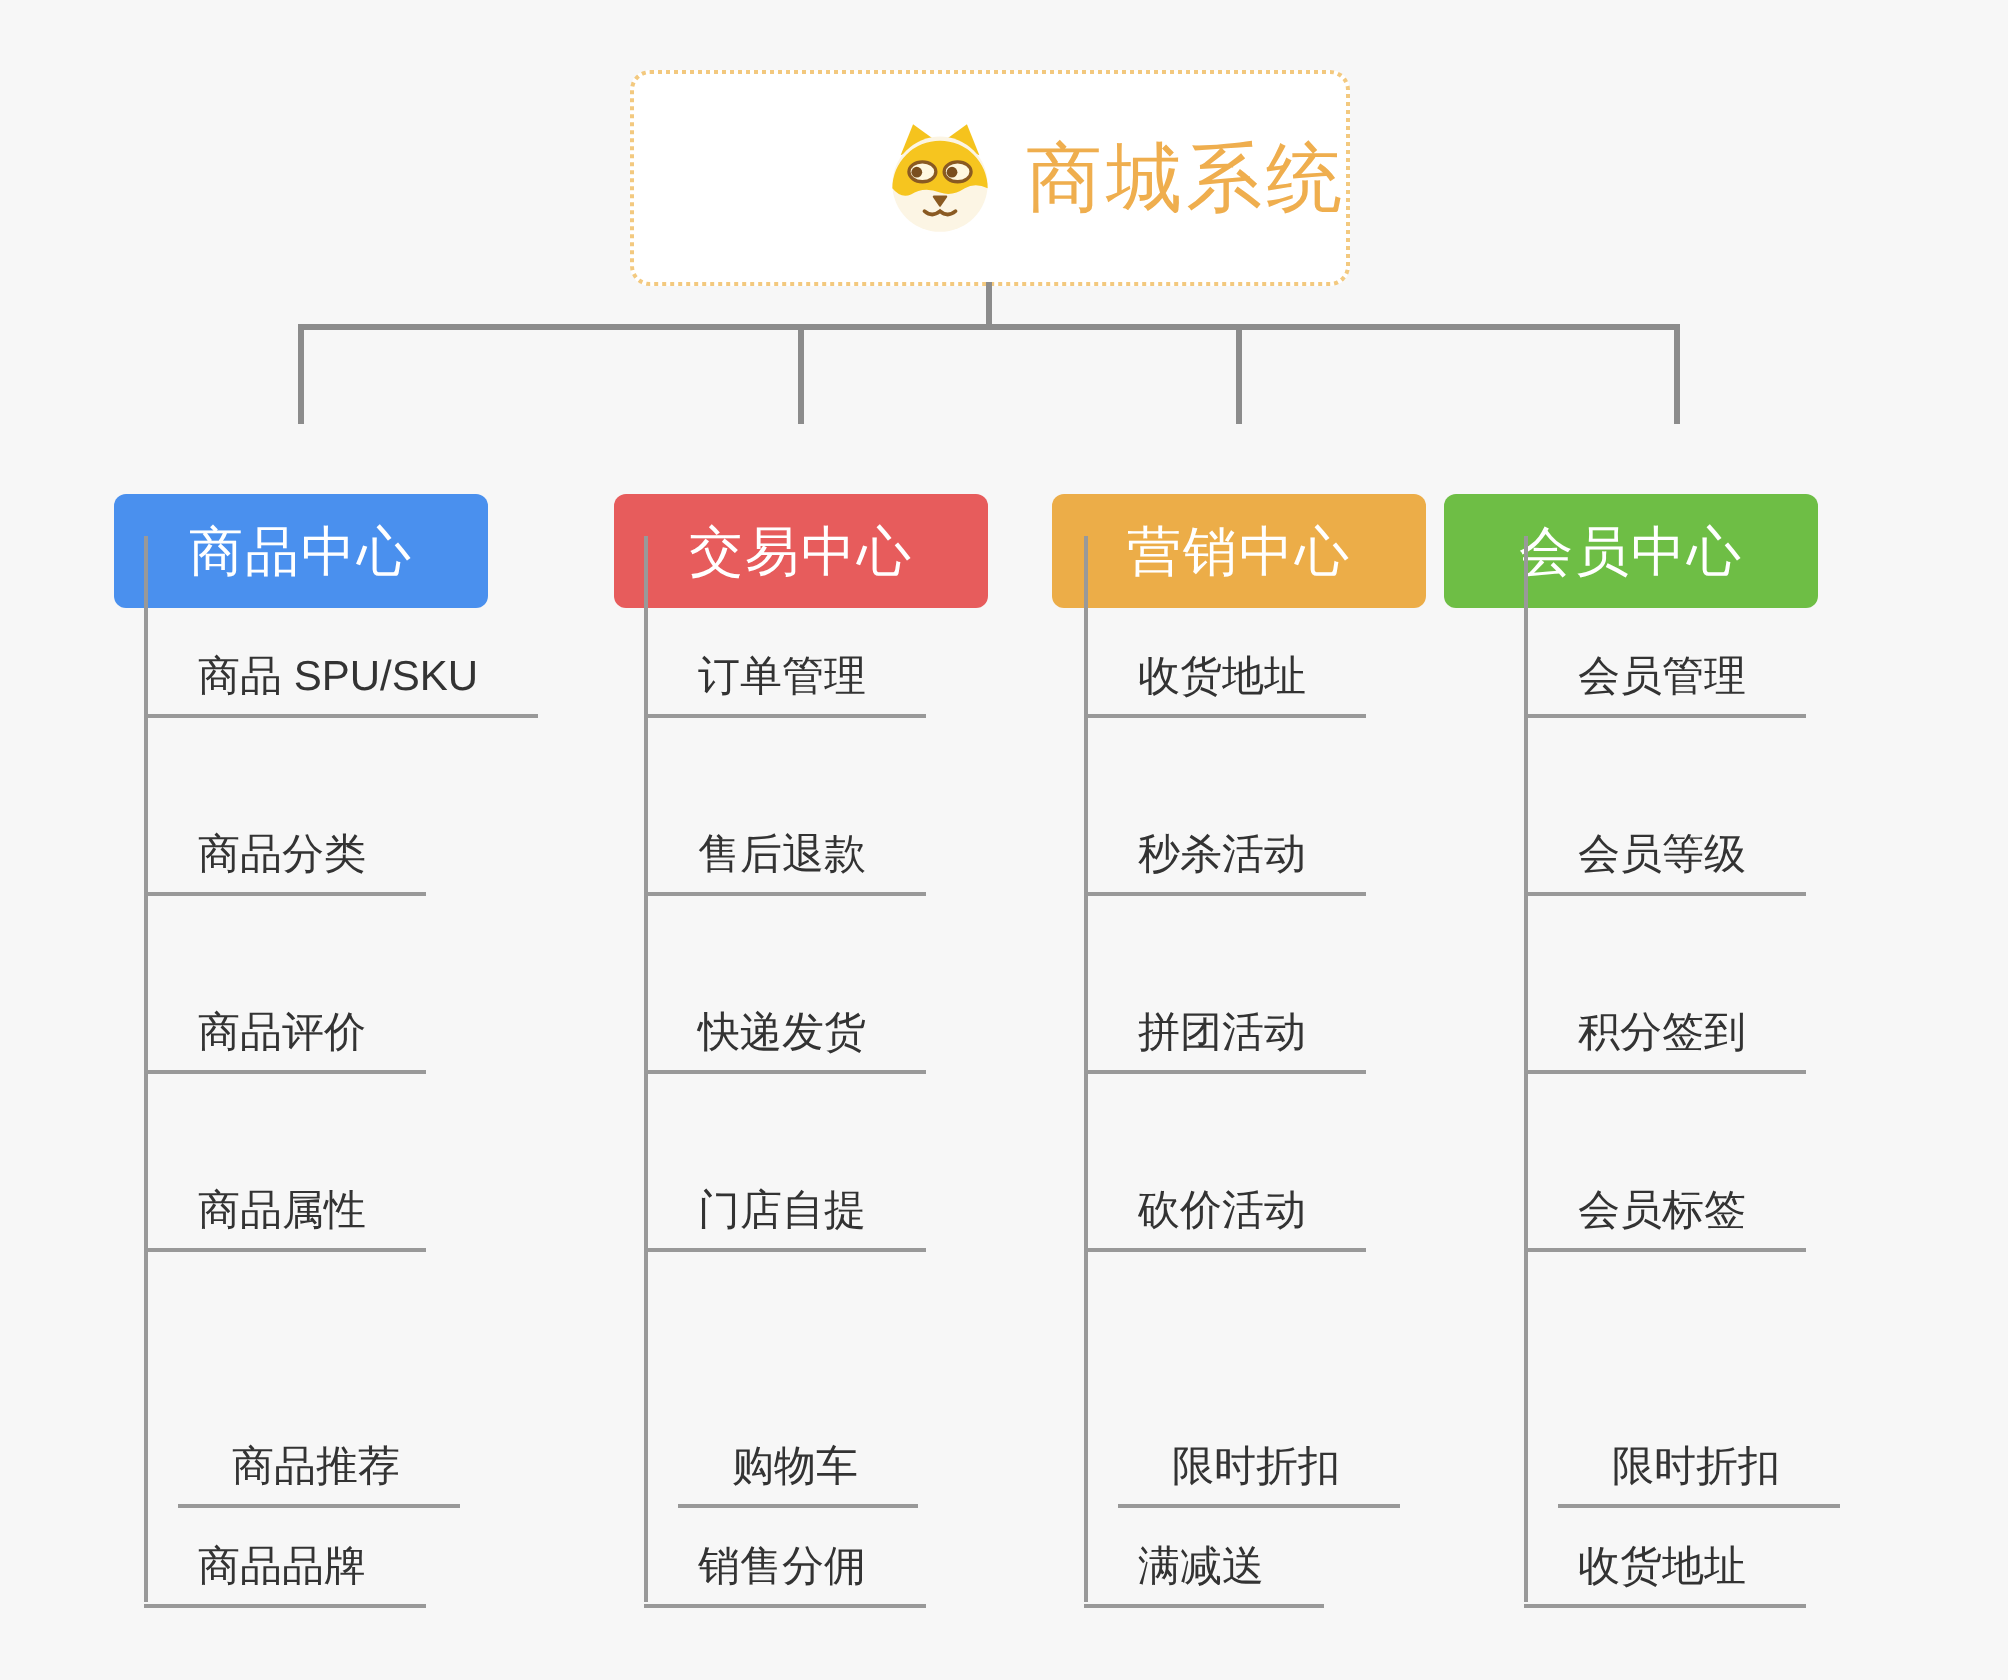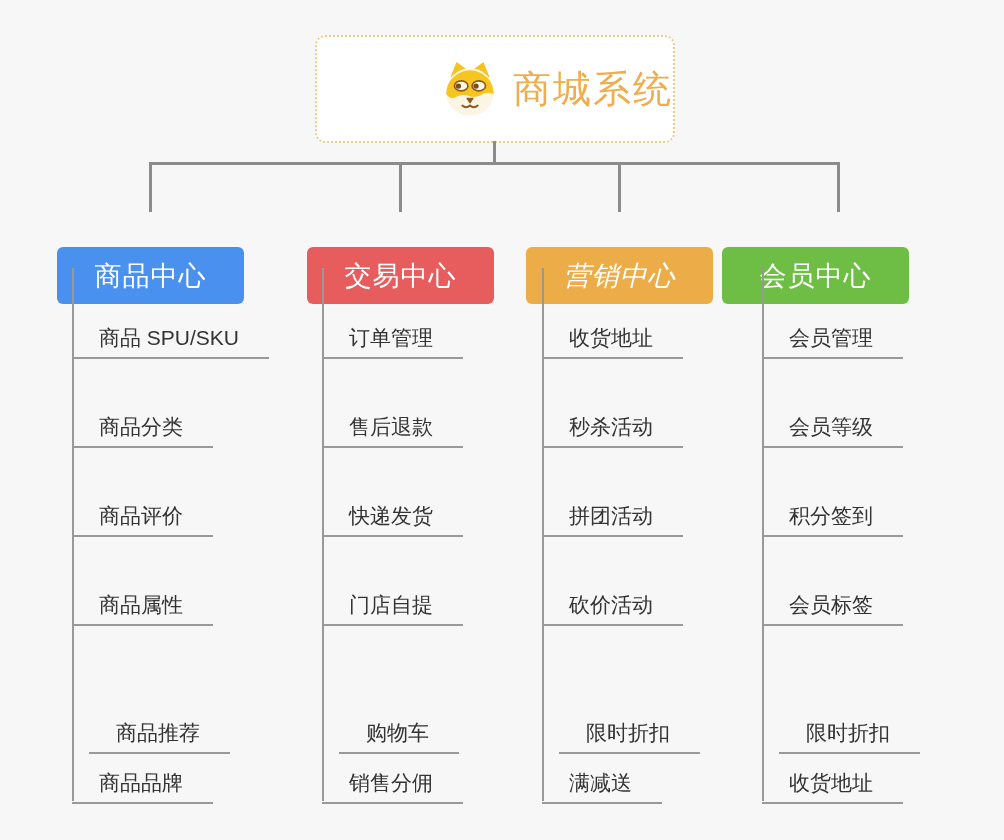--- a/index.html
+++ b/index.html
@@ -103,21 +103,21 @@
   <div class="line drop drop-1"></div>
   <div class="line drop drop-2"></div>
   <div class="line drop drop-3"></div>
 
   <div class="branch branch-0" style="background: rgb(74, 144, 238);">
     <span class="branch-label">商品中心</span>
   </div>
   <div class="branch branch-1" style="background: rgb(231, 92, 92);">
     <span class="branch-label">交易中心</span>
   </div>
-  <div class="branch branch-2" style="background: rgb(236, 173, 72); font-style: italic;">
+  <div class="branch branch-2" style="background: rgb(236, 173, 72);">
     <span class="branch-label">营销中心</span>
   </div>
   <div class="branch branch-3" style="background: rgb(110, 190, 69);">
     <span class="branch-label">会员中心</span>
   </div>
 
   <div class="colline colline-0"></div>
   <div class="colline colline-1"></div>
   <div class="colline colline-2"></div>
   <div class="colline colline-3"></div>

